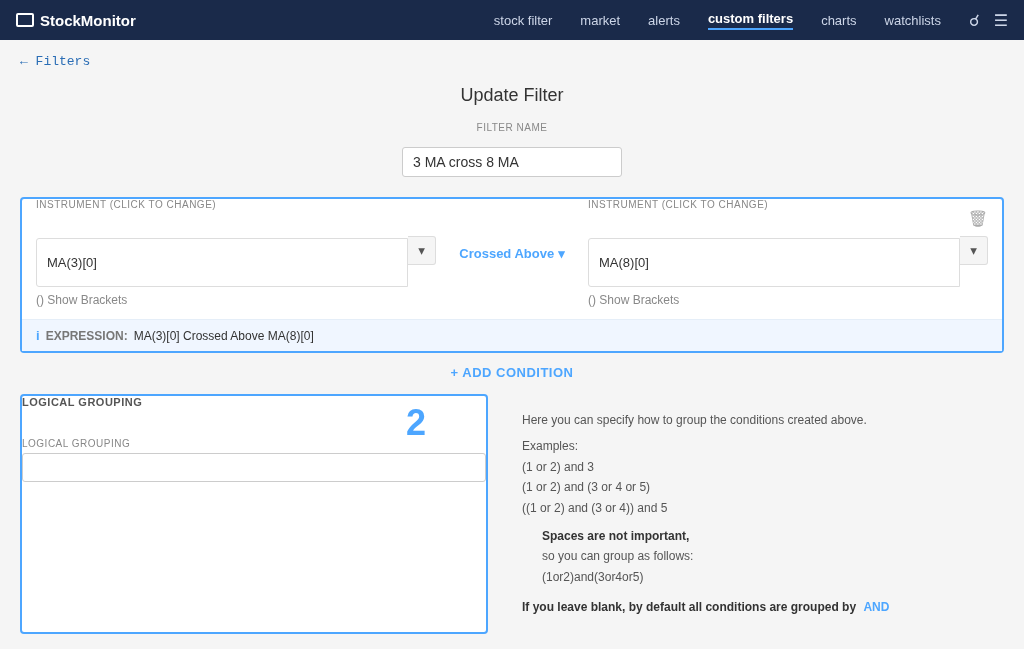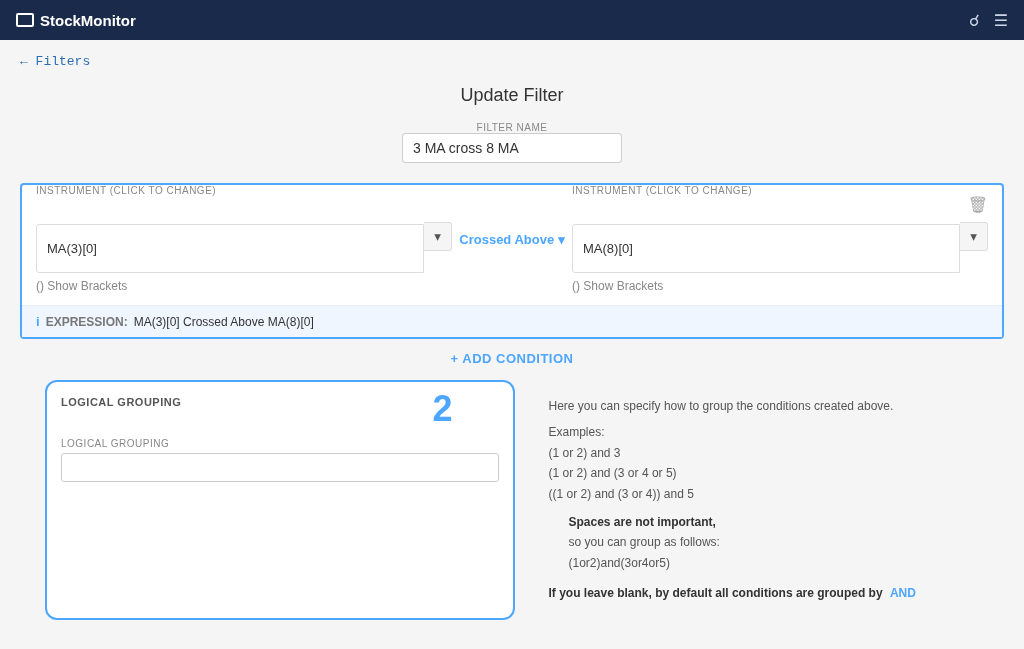--- a/index.html
+++ b/index.html
@@ -86,21 +86,21 @@
     .filter-name-section {
       display: flex;
       flex-direction: column;
       align-items: center;
       margin-bottom: 20px;
     }
     .filter-name-section label {
       font-size: 10px;
       color: #888;
       letter-spacing: 0.5px;
-      margin-bottom: 0;
+      margin-bottom: 14px;
     }
     .filter-name-input {
       width: 220px;
       padding: 6px 10px;
       border: 1px solid #ccc;
       border-radius: 3px;
       font-size: 14px;
       color: #333;
     }
 
@@ -142,20 +142,21 @@
       top: 10px;
       color: #aaa;
       cursor: pointer;
       font-size: 16px;
     }
 
     .condition-body {
       padding: 0 14px 12px;
       display: flex;
       align-items: center;
+      gap: 16px;
     }
     .instrument-group {
       display: flex;
       flex-direction: column;
       flex: 1;
     }
     .instrument-group label {
       font-size: 10px;
       color: #888;
       letter-spacing: 0.5px;
@@ -254,25 +255,23 @@
 
     
     .lower-section {
       display: flex;
       gap: 16px;
       margin-bottom: 24px;
     }
     .logical-block {
       flex: 1;
       border: 2px solid #4da6ff;
-      border-radius: 12px;
+      border-radius: 4px;
       background: #fff;
-      padding: 14px;
       position: relative;
-      margin-left: 25px;
     }
     .logical-title {
       font-size: 11px;
       font-weight: bold;
       color: #555;
       letter-spacing: 0.5px;
       margin-bottom: 8px;
     }
     .section-number {
       font-size: 36px;
@@ -321,20 +320,28 @@
     }
   </style>
 </head>
 <body>
 
 <nav class="navbar">
   <div class="brand">
     <span class="monitor-icon"></span>
     <span>StockMonitor</span>
   </div>
+  <nav>
+    <a href="#">stock filter</a>
+    <a href="#">market</a>
+    <a href="#">alerts</a>
+    <a href="#" class="active">custom filters</a>
+    <a href="#">charts</a>
+    <a href="#">watchlists</a>
+  </nav>
   <div class="nav-icons">
     <span>☌</span>
     <span>☰</span>
   </div>
 </nav>
 
 <div class="page">
 
   <div class="back-link">← Filters</div>
 

